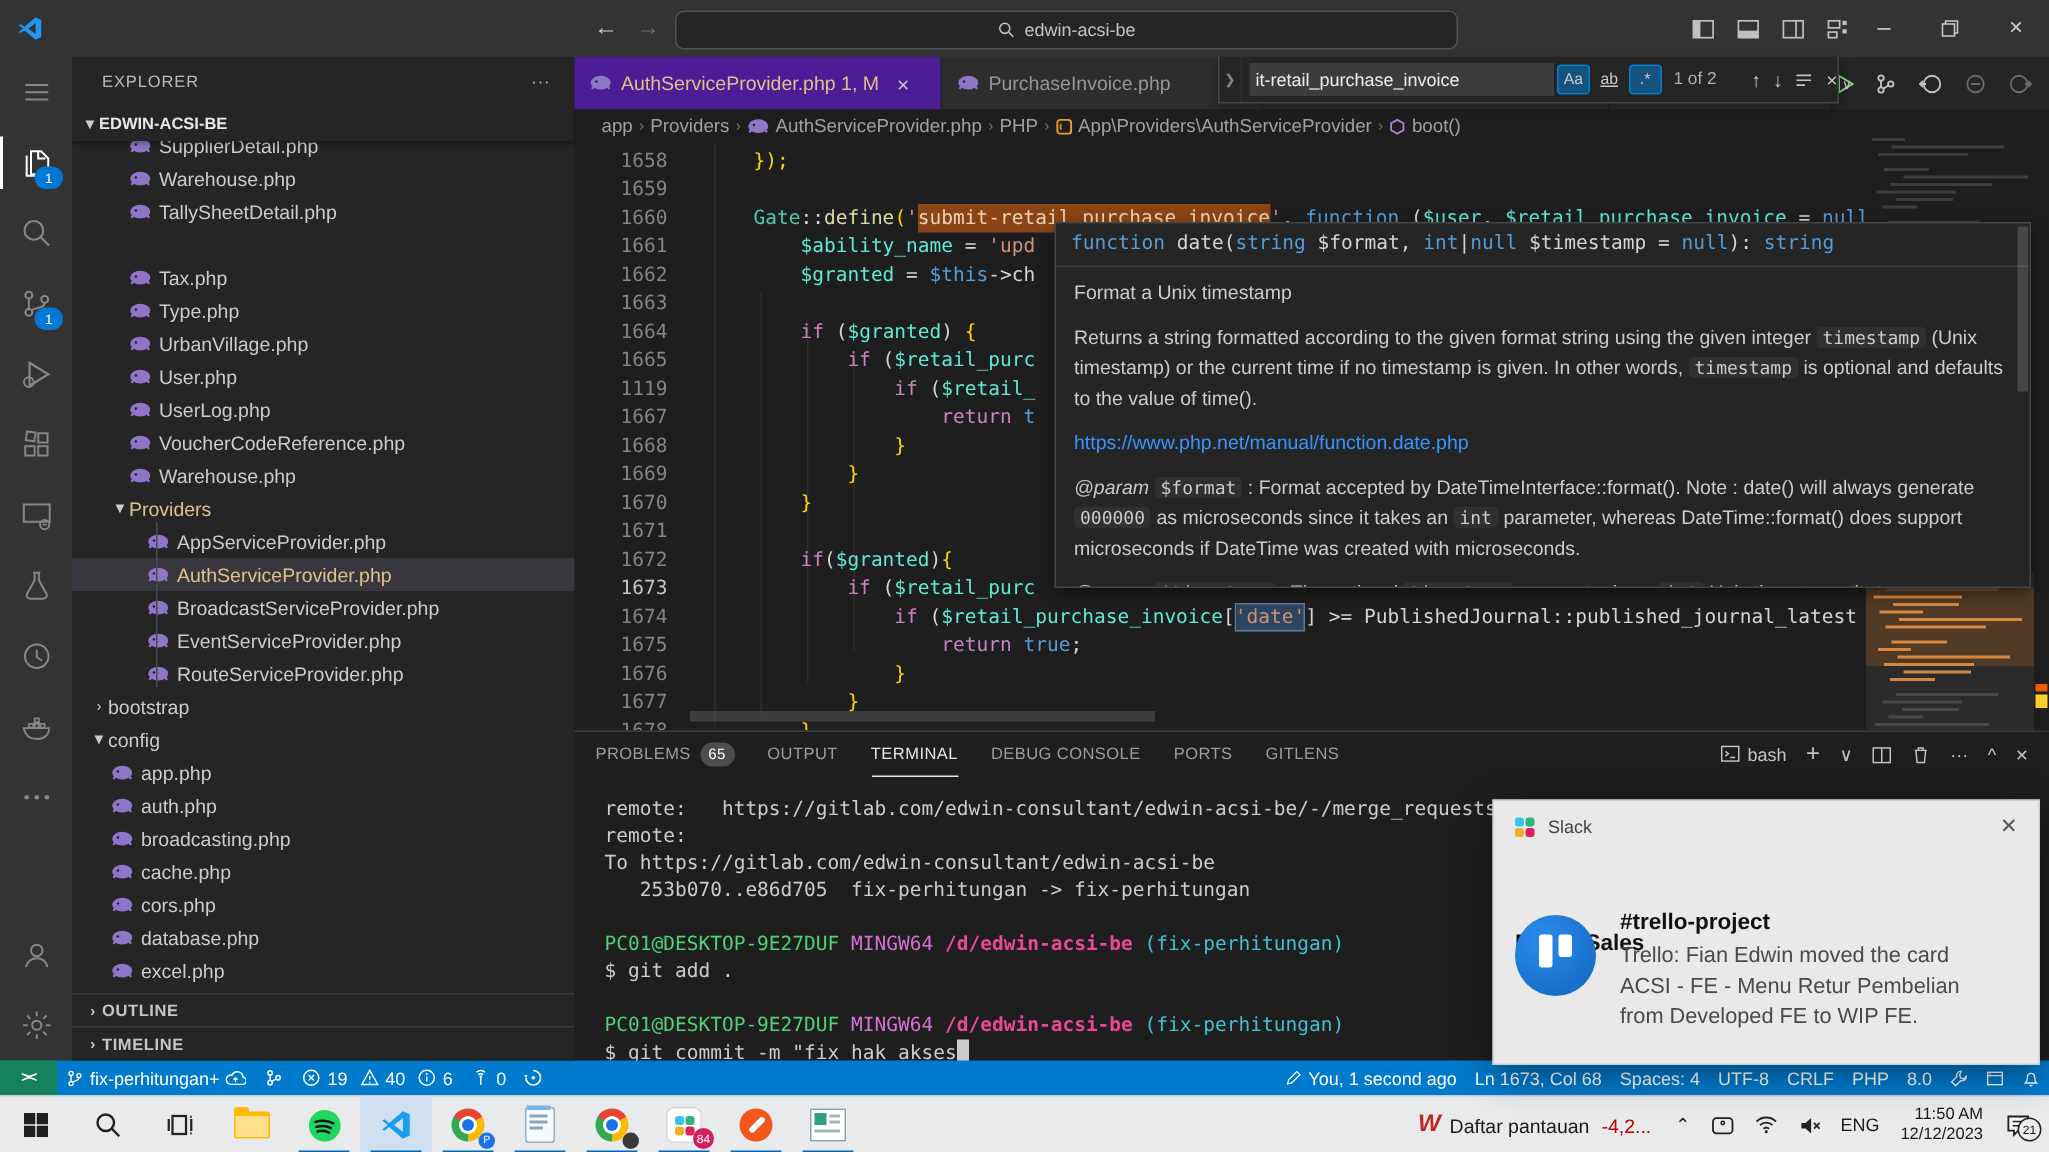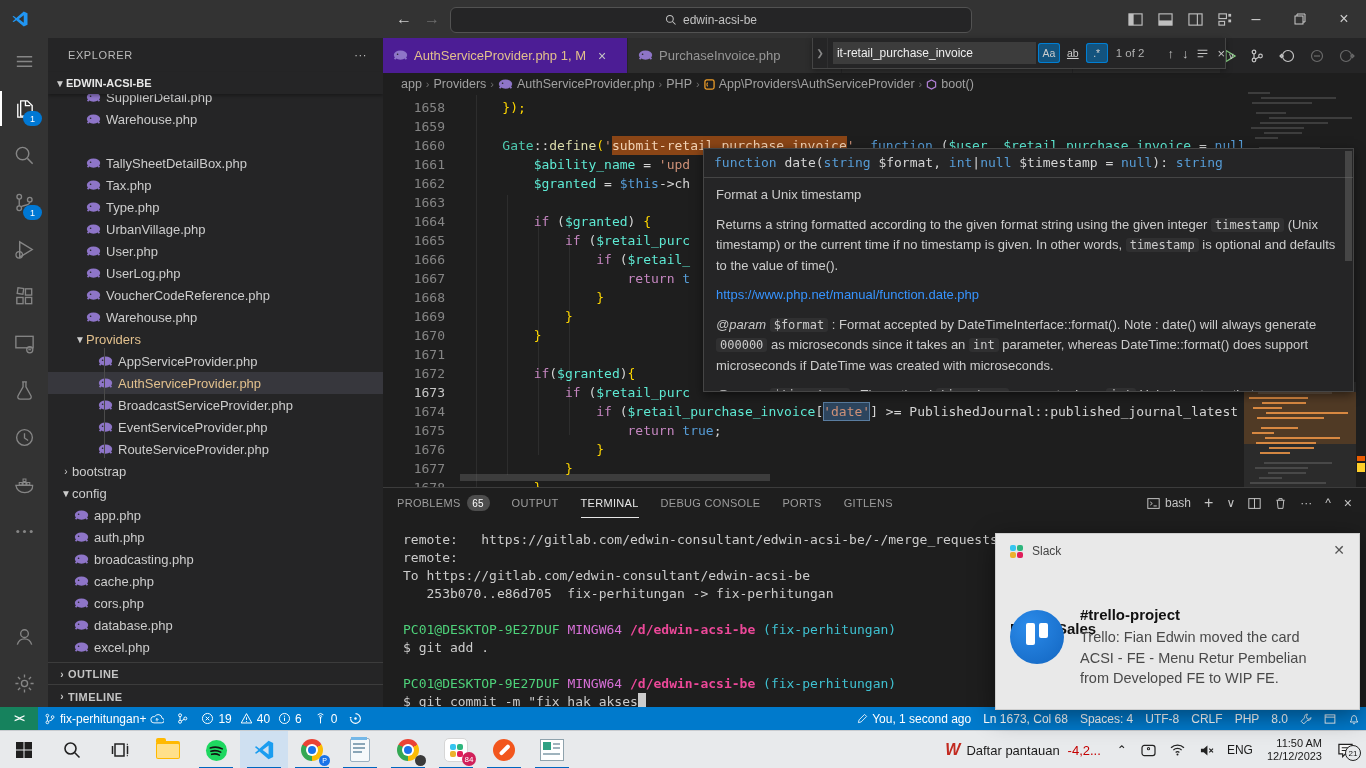--- a/index.html
+++ b/index.html
@@ -332,29 +332,29 @@
         <div class="sb-row" style="top: 22px; padding-left: 38px;">
           <span style="margin-right: 5px; display: flex;">
             <svg width="15" height="11" viewBox="0 0 18 13">
               <ellipse cx="9" cy="6" rx="8" ry="5.5" fill="#8e75c8"></ellipse>
               <circle cx="5.5" cy="5" r="1" fill="#252526"></circle>
               <path d="M2 11l2-3M16 11l-2-3" stroke="#8e75c8" stroke-width="2"></path>
             </svg>
           </span>
           <span class="lbl">Warehouse.php</span>
         </div>
-        <div class="sb-row" style="top: 66px; padding-left: 38px;">
-          <span style="margin-right: 5px; display: flex;">
-            <svg width="15" height="11" viewBox="0 0 18 13">
-              <ellipse cx="9" cy="6" rx="8" ry="5.5" fill="#8e75c8"></ellipse>
-              <circle cx="5.5" cy="5" r="1" fill="#252526"></circle>
-              <path d="M2 11l2-3M16 11l-2-3" stroke="#8e75c8" stroke-width="2"></path>
-            </svg>
-          </span>
-          <span class="lbl">TallySheetDetailBox.php</span>
+        <div class="sb-row" style="top: 44px; padding-left: 38px;">
+          <span style="margin-right: 5px; display: flex;">
+            <svg width="15" height="11" viewBox="0 0 18 13">
+              <ellipse cx="9" cy="6" rx="8" ry="5.5" fill="#8e75c8"></ellipse>
+              <circle cx="5.5" cy="5" r="1" fill="#252526"></circle>
+              <path d="M2 11l2-3M16 11l-2-3" stroke="#8e75c8" stroke-width="2"></path>
+            </svg>
+          </span>
+          <span class="lbl">TallySheetDetail.php</span>
         </div>
         <div class="sb-row" style="top: 88px; padding-left: 38px;">
           <span style="margin-right: 5px; display: flex;">
             <svg width="15" height="11" viewBox="0 0 18 13">
               <ellipse cx="9" cy="6" rx="8" ry="5.5" fill="#8e75c8"></ellipse>
               <circle cx="5.5" cy="5" r="1" fill="#252526"></circle>
               <path d="M2 11l2-3M16 11l-2-3" stroke="#8e75c8" stroke-width="2"></path>
             </svg>
           </span>
           <span class="lbl">Tax.php</span>
@@ -694,21 +694,21 @@
       <div class="iguide" style="left:186px;top:140px;height:200px;"></div>
       <div id="hscroll"></div>
     <div class="code-line" style="top: 3px;"><span class="lnum">1658</span><span class="tk-p">    </span><span class="tk-b">});</span></div>
         <div class="code-line" style="top: 22px;"><span class="lnum">1659</span></div>
         <div class="code-line" style="top: 41px;"><span class="lnum">1660</span><span class="tk-p">    </span><span class="tk-c">Gate</span><span class="tk-p">::</span><span class="tk-f">define</span><span class="tk-b">(</span><span class="tk-s">'</span><span class="tk-s tk-m">submit-retail_purchase_invoice</span><span class="tk-s">'</span><span class="tk-p">, </span><span class="tk-kb">function</span><span class="tk-p"> (</span><span class="tk-v">$user</span><span class="tk-p">, </span><span class="tk-v">$retail_purchase_invoice</span><span class="tk-p"> = </span><span class="tk-kb">null</span></div>
         <div class="code-line" style="top: 60px;"><span class="lnum">1661</span><span class="tk-p">        </span><span class="tk-v">$ability_name</span><span class="tk-p"> = </span><span class="tk-s">'upd</span></div>
         <div class="code-line" style="top: 79px;"><span class="lnum">1662</span><span class="tk-p">        </span><span class="tk-v">$granted</span><span class="tk-p"> = </span><span class="tk-kb">$this</span><span class="tk-p">-&gt;</span><span class="tk-p">ch</span></div>
         <div class="code-line" style="top: 98px;"><span class="lnum">1663</span></div>
         <div class="code-line" style="top: 117px;"><span class="lnum">1664</span><span class="tk-p">        </span><span class="tk-k">if</span><span class="tk-p"> (</span><span class="tk-v">$granted</span><span class="tk-p">) </span><span class="tk-b">{</span></div>
         <div class="code-line" style="top: 136px;"><span class="lnum">1665</span><span class="tk-p">            </span><span class="tk-k">if</span><span class="tk-p"> (</span><span class="tk-v">$retail_purc</span></div>
-        <div class="code-line" style="top: 155px;"><span class="lnum">1666</span><span class="tk-p">                </span><span class="tk-k">if</span><span class="tk-p"> (</span><span class="tk-v">$retail_</span></div>
+        <div class="code-line" style="top: 155px;"><span class="lnum">1119</span><span class="tk-p">                </span><span class="tk-k">if</span><span class="tk-p"> (</span><span class="tk-v">$retail_</span></div>
         <div class="code-line" style="top: 174px;"><span class="lnum">1667</span><span class="tk-p">                    </span><span class="tk-k">return</span><span class="tk-kb"> t</span></div>
         <div class="code-line" style="top: 193px;"><span class="lnum">1668</span><span class="tk-p">                </span><span class="tk-b">}</span></div>
         <div class="code-line" style="top: 212px;"><span class="lnum">1669</span><span class="tk-p">            </span><span class="tk-b">}</span></div>
         <div class="code-line" style="top: 231px;"><span class="lnum">1670</span><span class="tk-p">        </span><span class="tk-b">}</span></div>
         <div class="code-line" style="top: 250px;"><span class="lnum">1671</span></div>
         <div class="code-line" style="top: 269px;"><span class="lnum">1672</span><span class="tk-p">        </span><span class="tk-k">if</span><span class="tk-p">(</span><span class="tk-v">$granted</span><span class="tk-p">)</span><span class="tk-b">{</span></div>
         <div class="code-line" style="top: 288px;"><span class="lnum cur">1673</span><span class="tk-p">            </span><span class="tk-k">if</span><span class="tk-p"> (</span><span class="tk-v">$retail_purc</span></div>
         <div class="code-line" style="top: 307px;"><span class="lnum">1674</span><span class="tk-p">                </span><span class="tk-k">if</span><span class="tk-p"> (</span><span class="tk-v">$retail_purchase_invoice</span><span class="tk-p">[</span><span class="tk-s tk-sel">'date'</span><span class="tk-p">]</span><span class="tk-p"> &gt;= </span><span class="tk-p">PublishedJournal::published_journal_latest</span></div>
         <div class="code-line" style="top: 326px;"><span class="lnum">1675</span><span class="tk-p">                    </span><span class="tk-k">return</span><span class="tk-p"> </span><span class="tk-kb">true</span><span class="tk-p">;</span></div>
         <div class="code-line" style="top: 345px;"><span class="lnum">1676</span><span class="tk-p">                </span><span class="tk-b">}</span></div>
@@ -836,21 +836,21 @@
           <span>DEBUG CONSOLE</span>
         </div>
         <div class="ptab">
           <span>PORTS</span>
         </div>
         <div class="ptab">
           <span>GITLENS</span>
         </div>
       </div>
     <div id="panel-actions">
-      <span style="display:flex;align-items:center;gap:5px;">
+      <span style="display:flex;align-items:flex-start;gap:5px;">
         <svg width="13" height="13" viewBox="0 0 16 16">
             <rect x="1" y="2" width="14" height="12" fill="none" stroke="#c5c5c5" stroke-width="1.2"></rect>
             <path d="M4 6l2.5 2L4 10M8 11h4" stroke="#c5c5c5" stroke-width="1.2" fill="none"></path>
           </svg>
         <span>bash</span>
       </span>
       <span style="font-size:16px;">+</span>
       <span>∨</span>
       <span>
           <svg width="13" height="13" viewBox="0 0 16 16">

